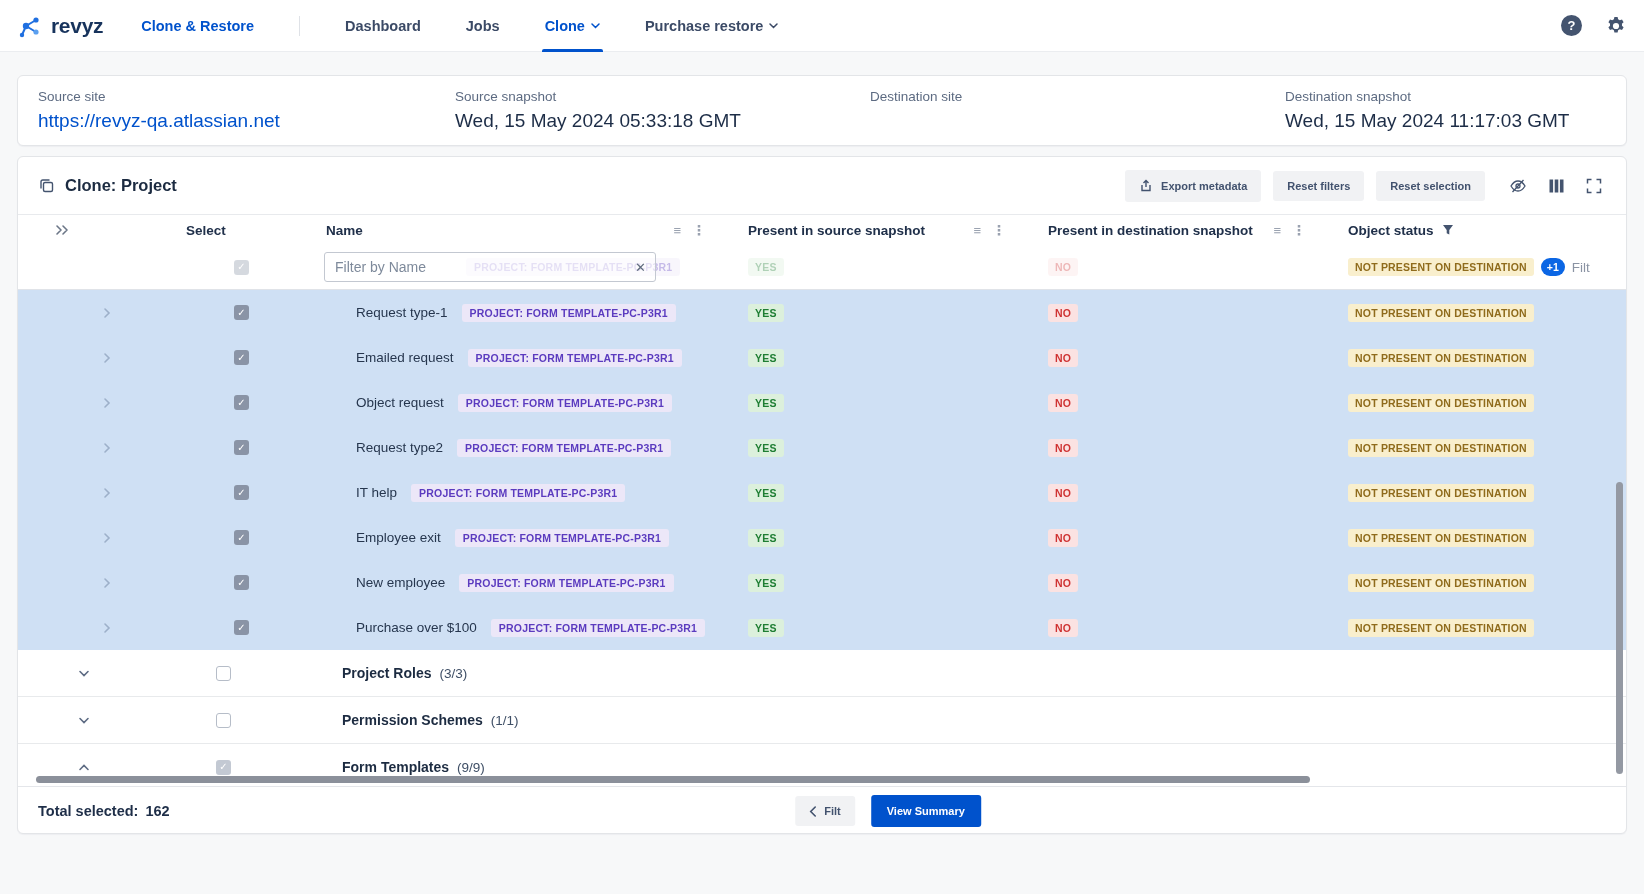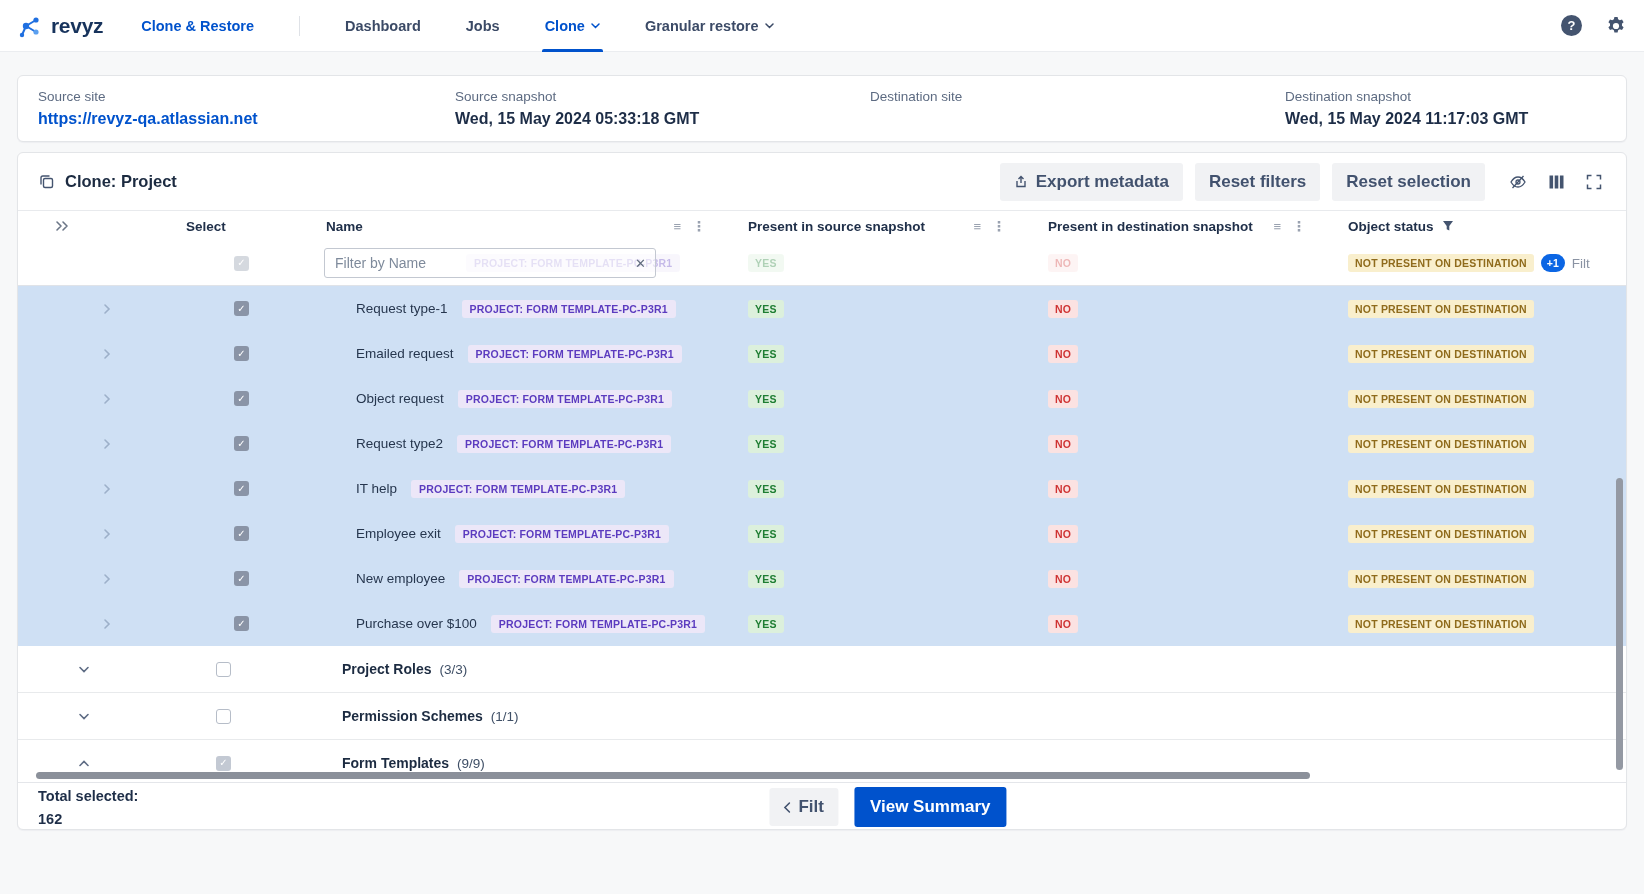--- a/index.html
+++ b/index.html
@@ -17,29 +17,29 @@
   .nav-link.active::after{content:'';position:absolute;left:-3px;right:-3px;bottom:0;height:3px;background:#0052cc;border-radius:2px 2px 0 0;}
   .nav-sep{width:1px;height:20px;background:#dfe2e7;}
   .nav-right{margin-left:auto;display:flex;align-items:center;gap:24px;}
   .help-circle{width:21px;height:21px;border-radius:50%;background:#44546f;color:#fff;font-size:13px;font-weight:700;display:flex;align-items:center;justify-content:center;cursor:pointer;}
   .icon-btn{display:flex;align-items:center;cursor:pointer;}
 
   
   .info-card{margin:23px 17px 0;background:#fff;border:1px solid #e3e5e8;border-radius:6px;
     padding:13px 20px;display:grid;grid-template-columns:417px 415px 415px 1fr;box-sizing:border-box;box-shadow:0 1px 1px rgba(9,30,66,0.04);}
   .info-label{font-size:13.5px;color:#5d6b82;margin-bottom:6px;}
-  .info-value{font-size:16px;color:#1d2d47;font-weight:700;}
+  .info-value{font-size:19px;color:#1d2d47;font-weight:400;}
   .info-value.link{color:#0052cc;cursor:pointer;}
 
   
   .main-card{margin:10px 17px 0;background:#fff;border:1px solid #e3e5e8;border-radius:6px;height:678px;box-sizing:border-box;overflow:hidden;box-shadow:0 1px 1px rgba(9,30,66,0.04);}
   .card-header{height:58px;display:flex;align-items:center;padding:0 20px;border-bottom:1px solid #e8eaed;box-sizing:border-box;}
   .card-title{font-size:16.5px;font-weight:700;color:#1c2b41;margin-left:10px;}
   .header-right{margin-left:auto;display:flex;align-items:center;gap:12px;}
-  .btn{background:#f1f2f4;border:none;border-radius:3px;padding:9px 14px;font-family:inherit;font-size:17px;font-weight:600;color:#42526e;display:flex;align-items:center;gap:8px;cursor:pointer;white-space:nowrap;}
+  .btn{background:#f1f2f4;border:none;border-radius:3px;padding:9px 14px;font-family:inherit;font-size:11px;font-weight:600;color:#42526e;display:flex;align-items:center;gap:8px;cursor:pointer;white-space:nowrap;}
   .btn-primary{background:#0052cc;color:#fff;padding:10px 16px;}
   .tool-icons{display:flex;align-items:center;gap:22px;margin-left:12px;margin-right:4px;}
 
   
   .table-area{position:relative;height:571px;--cols:140px 160px 420px 300px 300px 1fr;overflow:hidden;}
   .thead,.fgrid,.ghost,.trow{display:grid;grid-template-columns:var(--cols);align-items:center;}
   .cell{display:flex;align-items:center;min-width:0;height:100%;}
   .thead{height:30px;}
   .th{font-size:13.5px;font-weight:700;color:#20304a;}
   .thead .c-exp{padding-left:36px;}
@@ -90,21 +90,21 @@
   .cb.checked.muted{background:#c3c9d3;}
   .cb.unchecked{background:#fff;border:1.5px solid #b6bdc8;}
 
   .expander{display:inline-flex;align-items:center;cursor:pointer;}
 
   .hscroll{position:absolute;left:18px;bottom:3px;width:1274px;height:7px;background:#8b909a;border-radius:4px;cursor:pointer;}
   .vscroll{position:absolute;right:3px;top:267px;width:7px;height:292px;background:#9499a3;border-radius:4px;cursor:pointer;}
 
   
   .card-footer{height:48px;border-top:1px solid #e4e6ea;display:flex;align-items:center;padding:0 20px;position:relative;box-sizing:content-box;}
-  .total{display:flex;gap:7px;font-size:14.5px;font-weight:700;color:#1e2e48;flex-direction:column;}
+  .total{display:flex;gap:7px;font-size:14.5px;font-weight:700;color:#1e2e48;}
   .footer-center{position:absolute;left:50%;transform:translateX(calc(-50% + 66px));display:flex;align-items:center;gap:16px;}
 </style>
 </head>
 <body>
 
 <div class="page">
 
   <header class="topnav">
     <div class="brand">
       <svg width="26" height="26" viewBox="0 0 26 26">
@@ -125,21 +125,21 @@
       <span class="nav-sep"></span>
       <a class="nav-link">Dashboard</a>
       <a class="nav-link">Jobs</a>
       <a class="nav-link active">
         <span>Clone</span>
         <svg width="9" height="6" viewBox="0 0 9 6">
             <path d="M1 1l3.5 3.5L8 1" fill="none" stroke="currentColor" stroke-width="1.5" stroke-linecap="round"></path>
           </svg>
       </a>
       <a class="nav-link">
-        <span>Granular restore</span>
+        <span>Purchase restore</span>
         <svg width="9" height="6" viewBox="0 0 9 6">
             <path d="M1 1l3.5 3.5L8 1" fill="none" stroke="currentColor" stroke-width="1.5" stroke-linecap="round"></path>
           </svg>
       </a>
     </nav>
     <div class="nav-right">
       <span class="help-circle">?</span>
       <span class="icon-btn">
         <svg width="20" height="20" viewBox="0 0 20 20" fill="#44546f">
             <path d="M8.4 1h3.2l.5 2.2c.6.2 1.2.5 1.7 1l2.2-.8 1.6 2.8-1.7 1.5c.1.3.1.7.1 1s0 .7-.1 1l1.7 1.5-1.6 2.8-2.2-.8c-.5.4-1.1.7-1.7 1l-.5 2.2H8.4l-.5-2.2c-.6-.2-1.2-.5-1.7-1l-2.2.8-1.6-2.8 1.7-1.5c-.1-.3-.1-.7-.1-1s0-.7.1-1L2.4 6.2 4 3.4l2.2.8c.5-.4 1.1-.7 1.7-1L8.4 1z"></path>

